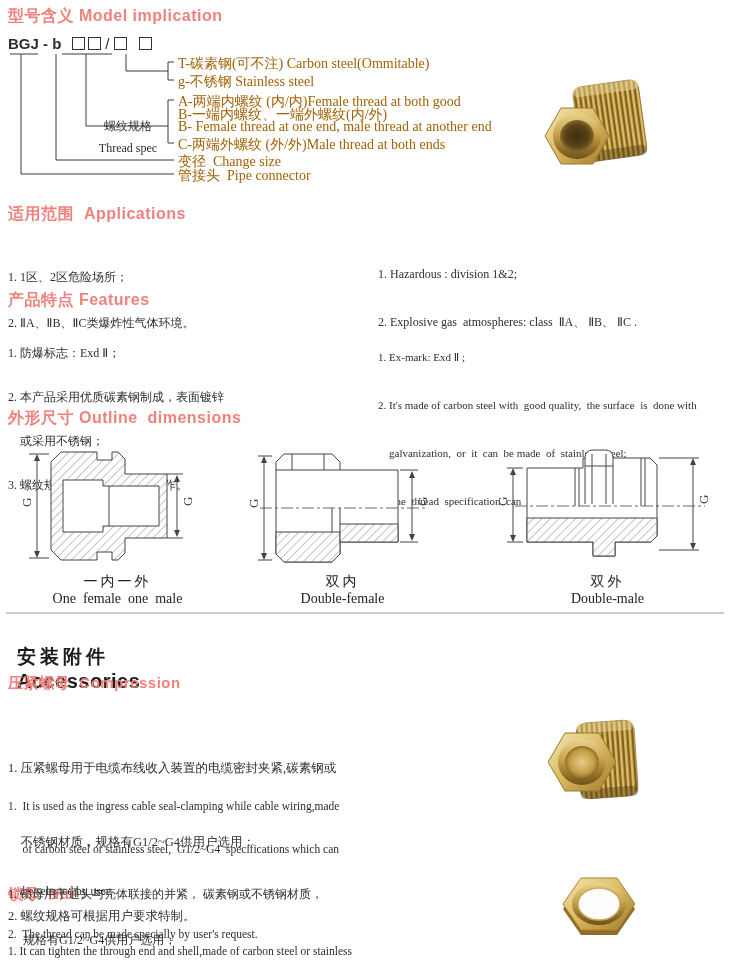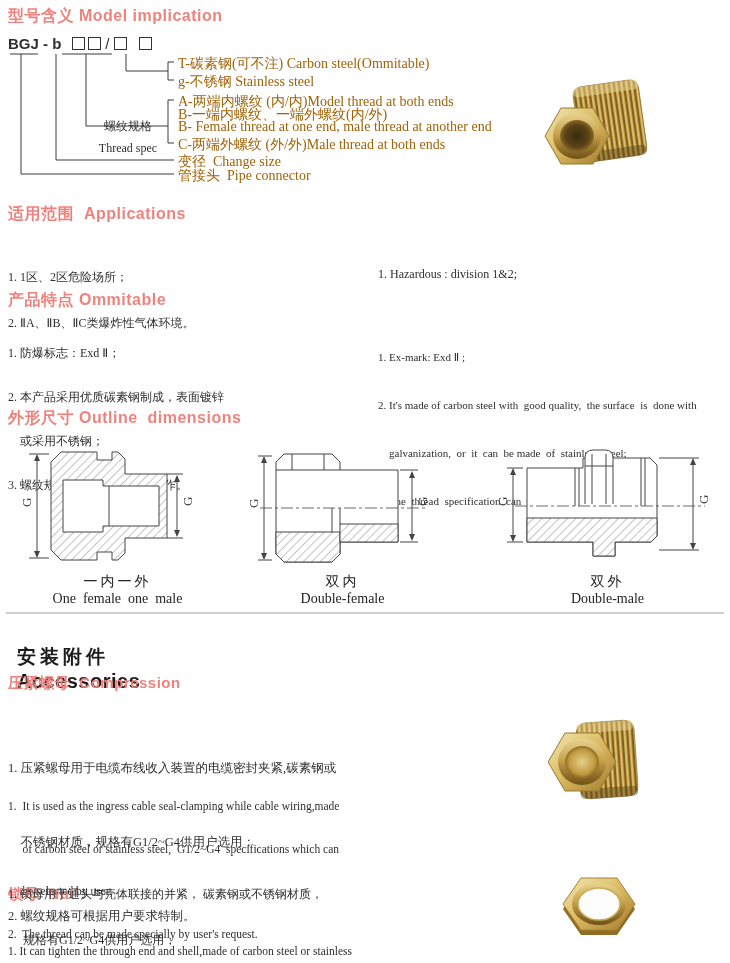--- a/index.html
+++ b/index.html
@@ -95,21 +95,21 @@
     <span class="gap8"></span>
     <span class="mbox"></span>
     <span class="mbox"></span>
     <span class="code-sep">/</span>
     <span class="mbox"></span>
     <span class="gap8"></span>
     <span class="mbox"></span>
   </div>
   <div class="d-item" style="top:20px;">T-碳素钢(可不注) Carbon steel(Ommitable)</div>
   <div class="d-item" style="top:38px;">g-不锈钢 Stainless steel</div>
-  <div class="d-item" style="top:58px;">A-两端内螺纹 (内/内)Model thread at both ends</div>
+  <div class="d-item" style="top:58px;">A-两端内螺纹 (内/内)Female thread at both good</div>
   <div class="d-item" style="top:71px;">B-一端内螺纹、一端外螺纹(内/外)</div>
   <div class="d-item" style="top:84px;text-align:center;">B- Female thread at one end, male thread at another end</div>
   <div class="d-item" style="top:101px;">C-两端外螺纹 (外/外)Male thread at both ends</div>
   <div class="d-item" style="top:118px;">变径  Change size</div>
   <div class="d-item" style="top:132px;">管接头  Pipe connector</div>
   <div class="spec-label" style="top:70px;">螺纹规格</div>
   <div class="spec-label" style="top:93px;">Thread spec</div>
 </div>
 
 <svg class="abs" style="left:543px;top:70px;" width="115" height="110" viewBox="0 0 115 110">
@@ -123,23 +123,24 @@
   <ellipse cx="34" cy="66" rx="17" ry="16" fill="url(#boreDark)"></ellipse>
 </svg>
 
 <div class="h-pink" style="left:8px;top:204px;">适用范围  Applications</div>
 <div class="tl lh15" style="left:8px;top:240px;">
   <div>1. 1区、2区危险场所；</div>
   <div>2. ⅡA、ⅡB、ⅡC类爆炸性气体环境。</div>
 </div>
 <div class="tl lh18" style="left:378px;top:235px;">
   <div>1. Hazardous : division 1&amp;2;</div>
-</div>
-
-<div class="h-pink" style="left:8px;top:290px;">产品特点 Ommitable</div>
+  <div>2. Explosive gas  atmospheres: class  ⅡA、 ⅡB、 ⅡC .</div>
+</div>
+
+<div class="h-pink" style="left:8px;top:290px;">产品特点 Features</div>
 <div class="tl lh14" style="left:8px;top:316px;">
   <div>1. 防爆标志：Exd Ⅱ；</div>
   <div>2. 本产品采用优质碳素钢制成，表面镀锌</div>
   <div>    或采用不锈钢；</div>
   <div>3. 螺纹规格可根据用户要求制作。</div>
 </div>
 <div class="tl lh18 f11" style="left:378px;top:318px;">
   <div>1. Ex-mark: Exd Ⅱ ;</div>
   <div>2. It's made of carbon steel with  good quality,  the surface  is  done with</div>
   <div>    galvanization,  or  it  can  be made  of  stainless  steel;</div>

